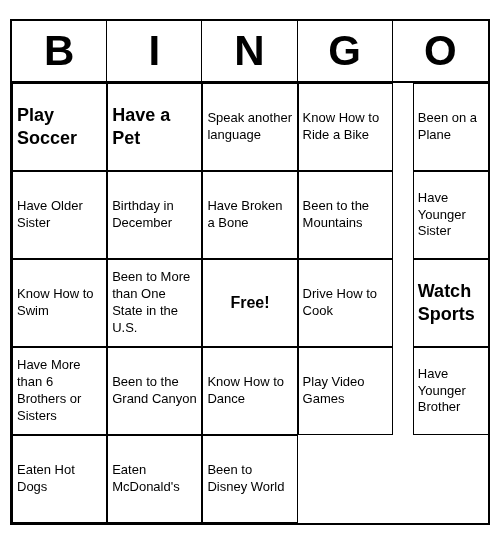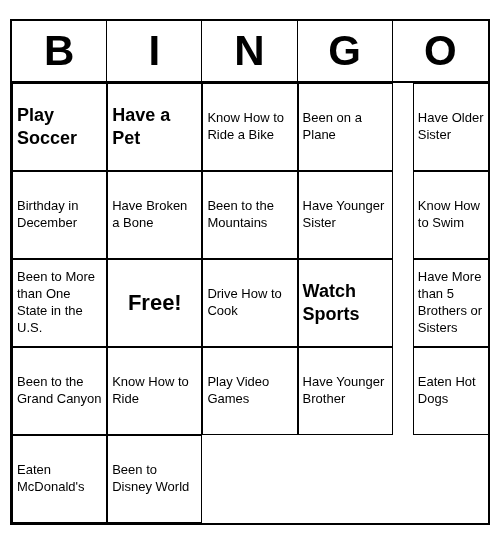--- a/index.html
+++ b/index.html
@@ -45,21 +45,21 @@
       padding: 6px 4px;
       font-size: 13px;
       line-height: 1.3;
       cursor: pointer;
     }
     .bingo-cell.large-text {
       font-size: 18px;
       font-weight: bold;
     }
     .bingo-cell.free {
-      font-size: 22px;
+      font-size: 16px;
       font-weight: bold;
     }
     .bingo-cell:nth-child(5n) {
       border-right: none;
       margin-left: 20px;
     }
   </style>
 </head>
 <body>
 
@@ -67,34 +67,35 @@
   <div class="bingo-header">
   <div class="bingo-letter">B</div>
       <div class="bingo-letter">I</div>
       <div class="bingo-letter">N</div>
       <div class="bingo-letter">G</div>
       <div class="bingo-letter">O</div>
     </div>
   <div class="bingo-grid">
   <div class="bingo-cell large-text">Play Soccer</div>
       <div class="bingo-cell large-text">Have a Pet</div>
+      <div class="bingo-cell">Speak another language</div>
       <div class="bingo-cell">Know How to Ride a Bike</div>
       <div class="bingo-cell">Been on a Plane</div>
       <div class="bingo-cell">Have Older Sister</div>
       <div class="bingo-cell">Birthday in December</div>
       <div class="bingo-cell">Have Broken a Bone</div>
       <div class="bingo-cell">Been to the Mountains</div>
       <div class="bingo-cell">Have Younger Sister</div>
       <div class="bingo-cell">Know How to Swim</div>
       <div class="bingo-cell">Been to More than One State in the U.S.</div>
       <div class="bingo-cell free">Free!</div>
       <div class="bingo-cell">Drive How to Cook</div>
       <div class="bingo-cell large-text">Watch Sports</div>
-      <div class="bingo-cell">Have More than 5 Brothers or Sisters</div>
+      <div class="bingo-cell">Have More than 6 Brothers or Sisters</div>
       <div class="bingo-cell">Been to the Grand Canyon</div>
-      <div class="bingo-cell">Know How to Ride</div>
+      <div class="bingo-cell">Know How to Dance</div>
       <div class="bingo-cell">Play Video Games</div>
       <div class="bingo-cell">Have Younger Brother</div>
       <div class="bingo-cell">Eaten Hot Dogs</div>
       <div class="bingo-cell">Eaten McDonald's</div>
       <div class="bingo-cell">Been to Disney World</div>
     </div>
 </div>
 
 </body></html>

